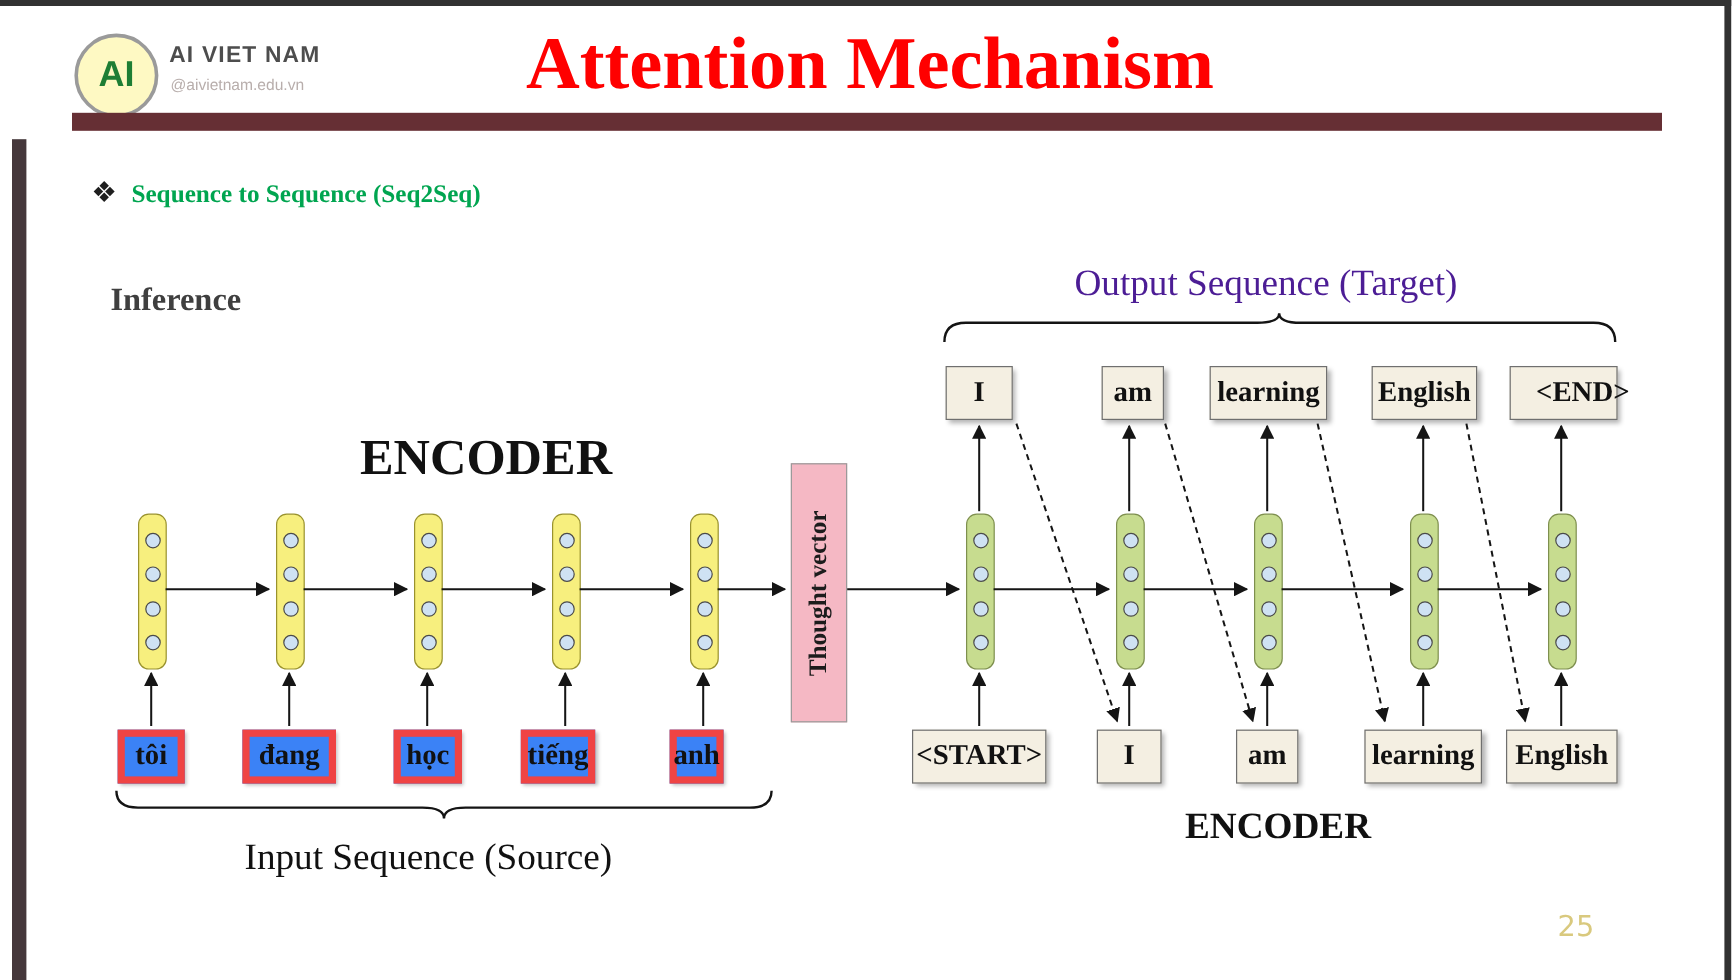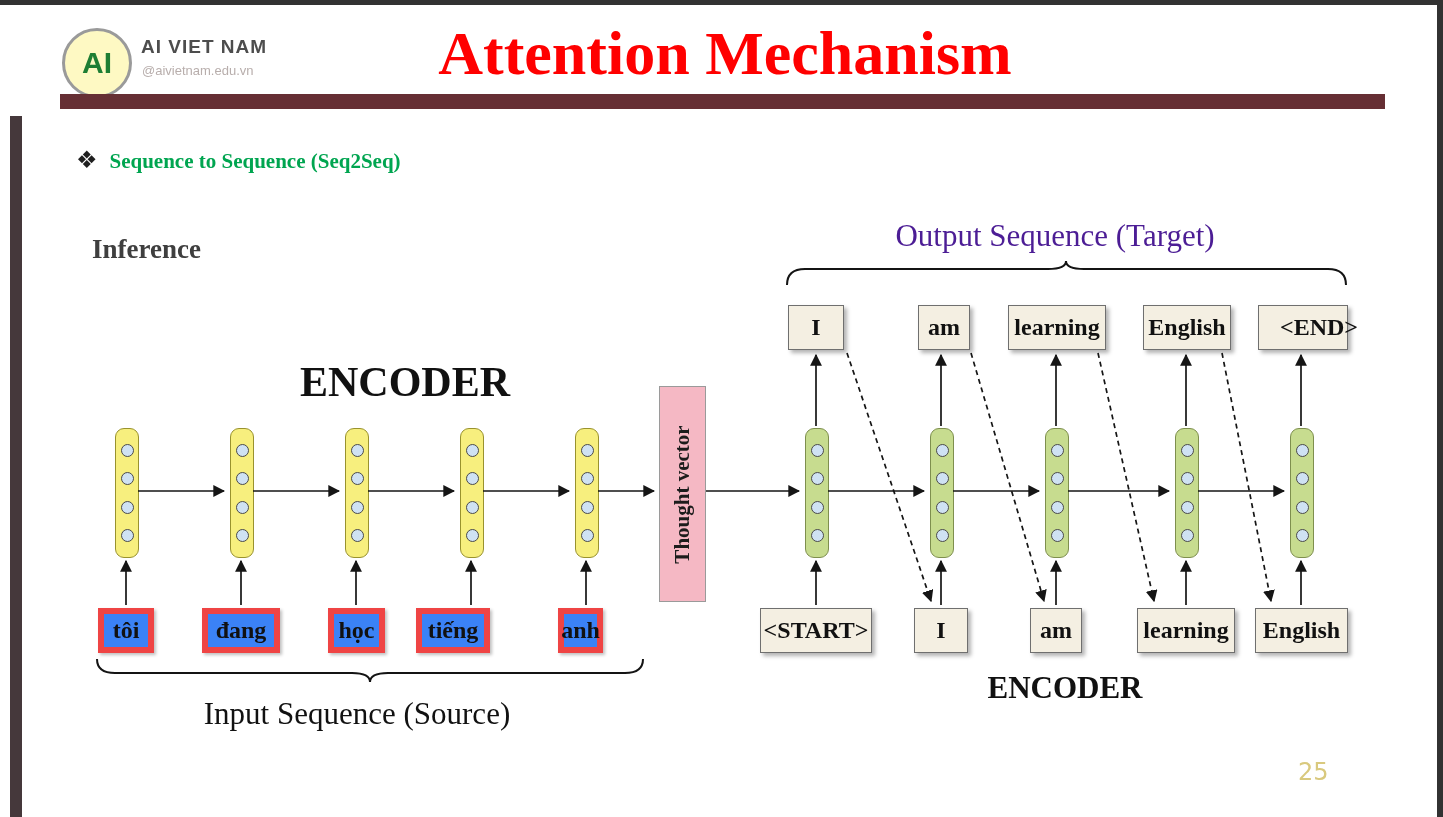--- a/index.html
+++ b/index.html
@@ -156,21 +156,21 @@
   <div class="abs cell dec" style="left:1290px;">
     <div class="unit"></div>
       <div class="unit"></div>
       <div class="unit"></div>
       <div class="unit"></div>
   </div>
 
   <div class="abs word-box white" style="left:98px;width:56px;">tôi</div>
   <div class="abs word-box white" style="left:202px;width:78px;">đang</div>
   <div class="abs word-box white" style="left:328px;width:57px;">học</div>
-  <div class="abs word-box white" style="left:416px;width:74px;">tiếng</div>
+  <div class="abs word-box white" style="left:434px;width:62px;">tiếng</div>
   <div class="abs word-box white" style="left:558px;width:45px;">anh</div>
 
   <div class="abs word-box beige" style="left:760px;top:608px;width:112px;">&lt;START&gt;</div>
   <div class="abs word-box beige" style="left:914px;top:608px;width:54px;">I</div>
   <div class="abs word-box beige" style="left:1030px;top:608px;width:52px;">am</div>
   <div class="abs word-box beige" style="left:1137px;top:608px;width:98px;">learning</div>
   <div class="abs word-box beige" style="left:1255px;top:608px;width:93px;">English</div>
 
   <svg class="abs overlay" width="1443" height="817">
     <defs>

